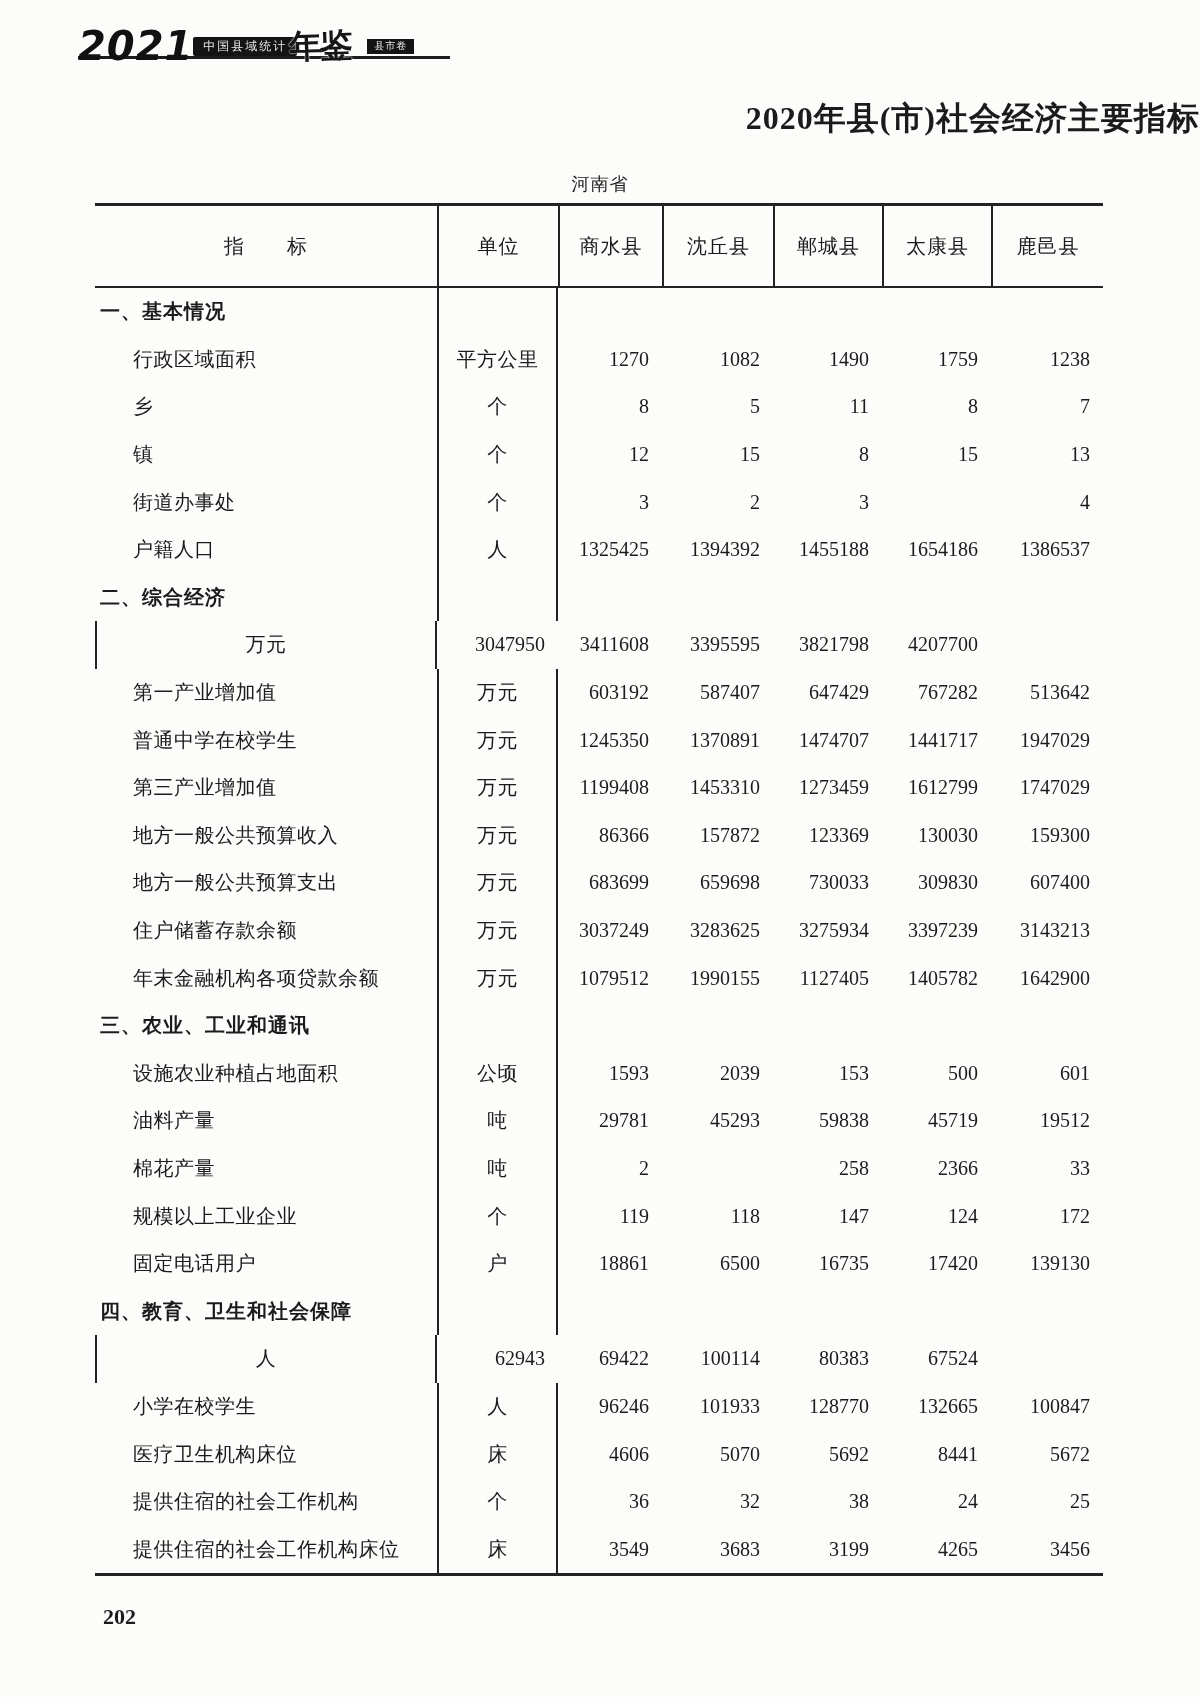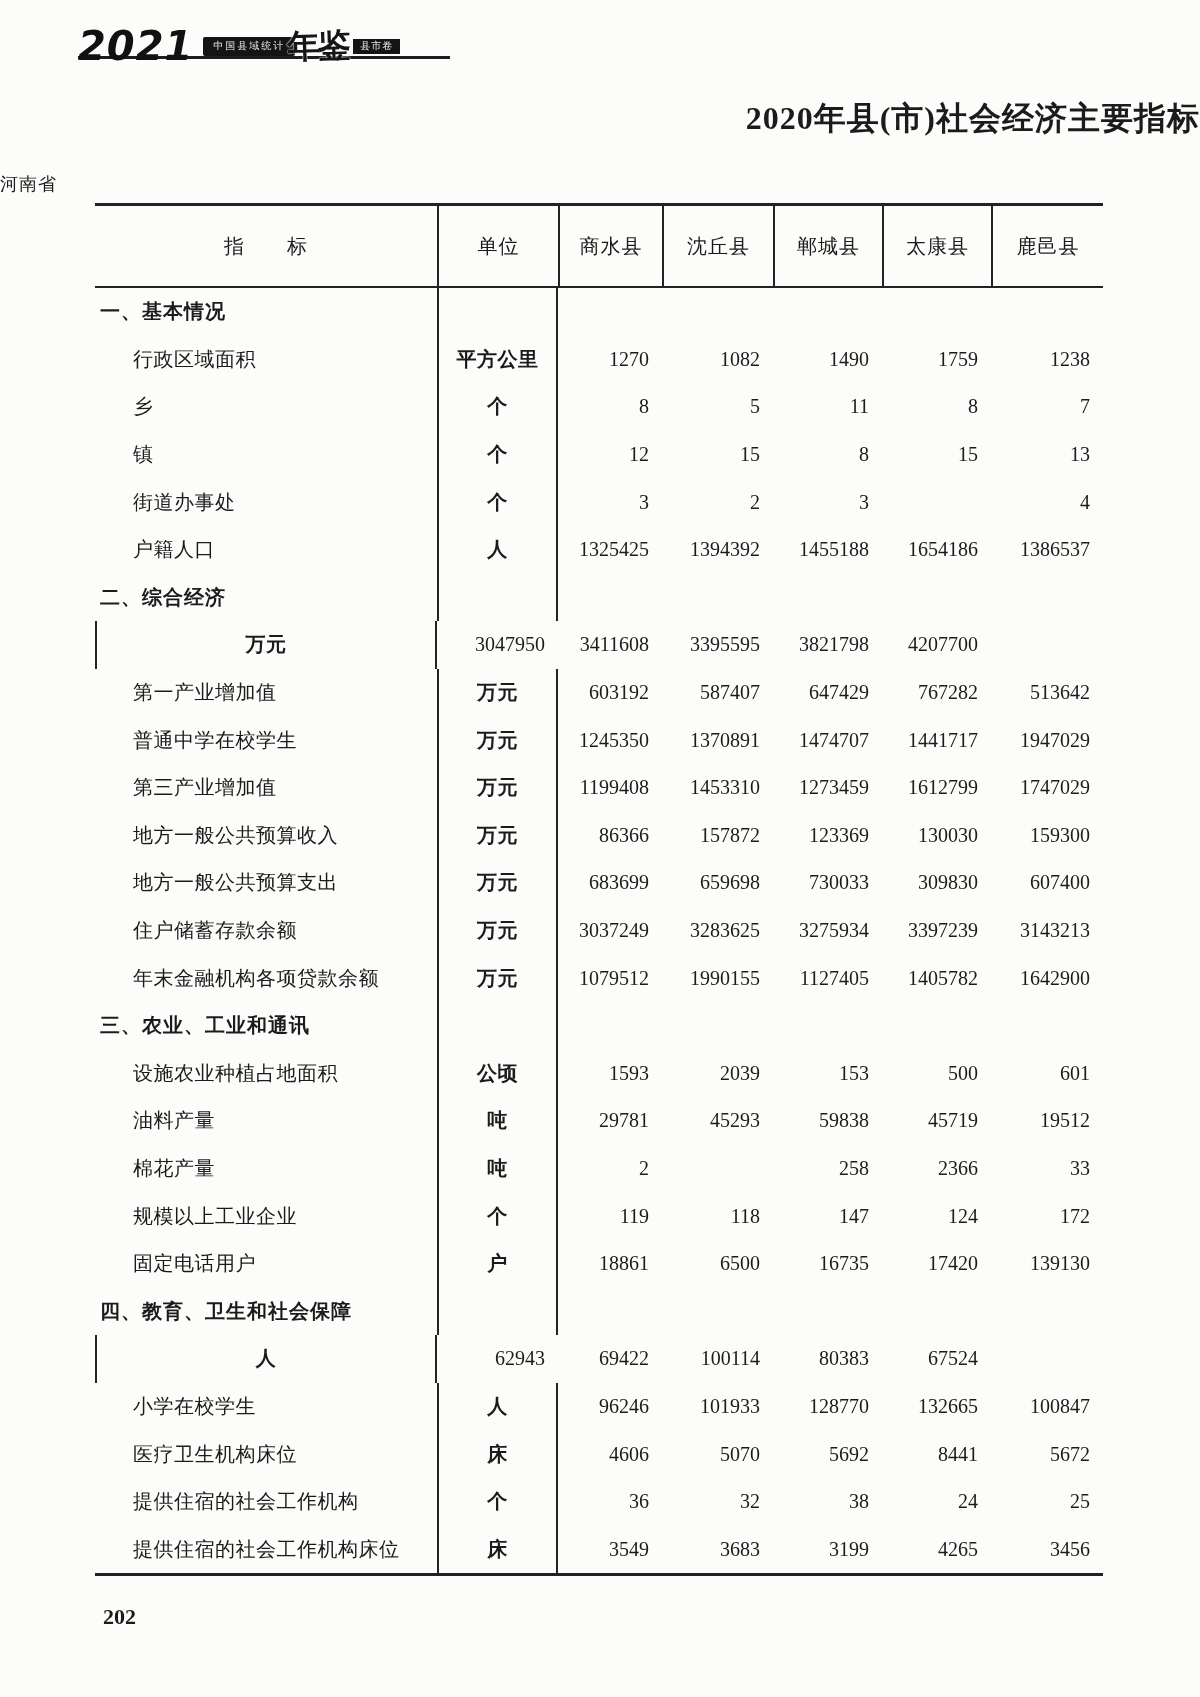--- a/index.html
+++ b/index.html
@@ -13,36 +13,36 @@
   .masthead-rule{position:absolute;left:78px;top:56px;width:372px;height:3px;background:#1d1d1d;}
   .year-logo{
     font-family:"DejaVu Sans","Liberation Sans",sans-serif;
     font-weight:900;font-style:italic;font-size:40px;letter-spacing:1px;color:#111;
     line-height:1;position:relative;z-index:2;
   }
   .badge{
     background:#141414;color:#e8e8e8;display:flex;align-items:center;justify-content:center;
     font-family:"Liberation Sans","DejaVu Sans",sans-serif;position:relative;z-index:1;
   }
-  .series-badge{margin-left:10px;height:19px;padding:0 10px;font-size:10px;letter-spacing:2px;
+  .series-badge{margin-left:0;height:19px;padding:0 10px;font-size:12px;letter-spacing:2px;
     border-radius:2px;filter:blur(.3px);}
   .yearbook-wordmark{
     font-size:33px;font-weight:900;line-height:1;margin-left:-8px;color:#161616;
     font-family:"Liberation Serif",serif;transform:rotate(-2deg);z-index:3;position:relative;
     text-shadow:0 0 2px #fff,0 0 1px #fff;letter-spacing:-2px;
   }
-  .volume-badge{margin-left:4px;height:15px;padding:0 7px;font-size:10px;letter-spacing:1px;
+  .volume-badge{margin-left:16px;height:15px;padding:0 7px;font-size:10px;letter-spacing:1px;
     filter:blur(.3px);}
   
   .page-title{
     position:absolute;left:0;top:97px;width:100%;text-align:right;
     font-size:32px;font-weight:bold;letter-spacing:1px;
   }
   .province-label{
-    position:absolute;left:0;top:172px;width:100%;
+    position:absolute;left:0;top:172px;width:100%;text-align:center;
     font-size:18px;letter-spacing:1px;
   }
   
   .indicators-table{
     position:absolute;left:95px;top:203px;width:1008px;
     border-top:3px solid #232323;border-bottom:3px solid #232323;
   }
   .grid-row{display:grid;grid-template-columns:342px 121px 104px 111px 109px 109px 112px;}
   .thead{height:80px;border-bottom:2px solid #232323;}
   .thead .cell{
@@ -50,21 +50,21 @@
     font-size:20px;letter-spacing:1px;height:100%;box-sizing:border-box;font-family:Liberation Mono, monospace;
   }
   .thead .cell + .cell{border-left:2px solid #232323;}
   .tbody{display:flex;flex-direction:column;height:1285px;}
   .row{flex:1;align-items:center;font-size:20px;}
   .cell{box-sizing:border-box;}
   .stub-cell{padding-left:38px;letter-spacing:.5px;}
   .section-row .stub-cell{padding-left:5px;font-weight:bold;letter-spacing:1px;}
   .unit-cell{
     height:100%;display:flex;align-items:center;justify-content:center;
-    border-left:2px solid #232323;border-right:2px solid #232323;letter-spacing:.5px;font-weight:bold;
+    border-left:2px solid #232323;border-right:2px solid #232323;letter-spacing:.5px;
   }
   .value-cell{text-align:right;padding-right:13px;font-variant-numeric:tabular-nums;}
   
   .page-number{position:absolute;left:103px;top:1604px;font-size:22px;font-weight:bold;}
 </style>
 </head>
 <body>
 
 <div class="page">
 

